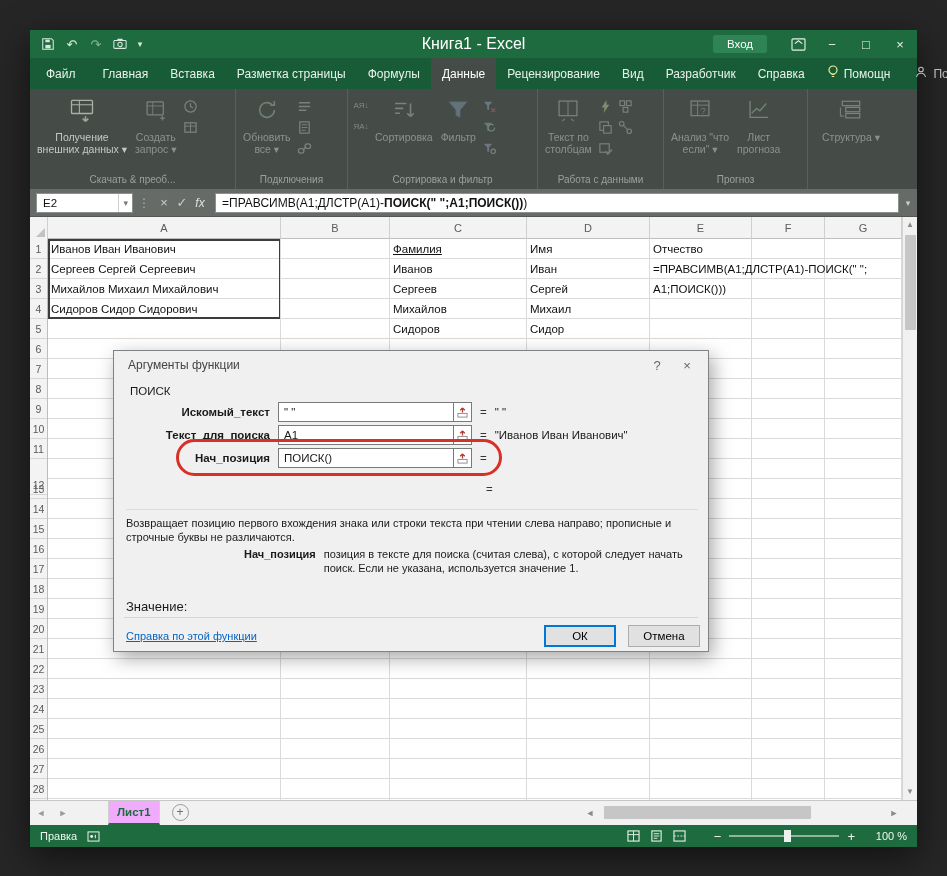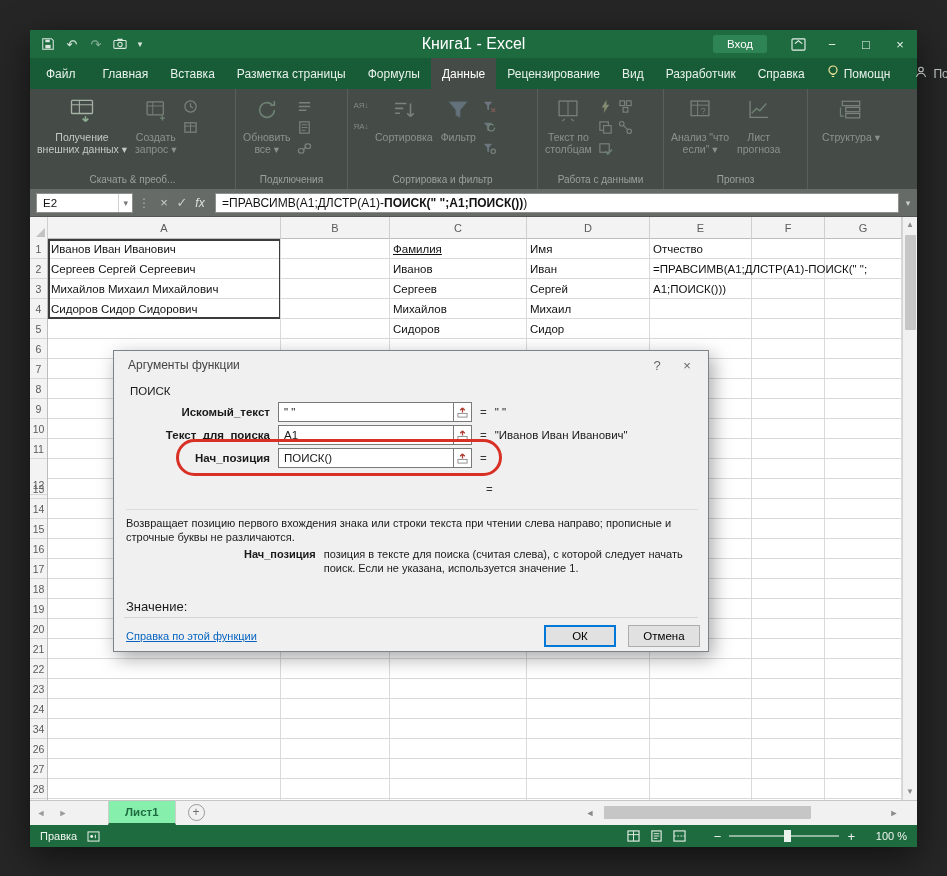--- a/index.html
+++ b/index.html
@@ -63,21 +63,21 @@
   .vline{position:absolute;top:0;bottom:0;width:1px;background:#dadada}
   .cell{position:absolute;height:20px;line-height:20px;font-size:11.5px;color:#111;white-space:nowrap}
   .selbox{position:absolute;left:0;top:0;width:233px;height:80px;border:2px solid #3c3c3c;pointer-events:none}
   .vscroll{position:absolute;right:0;top:0;width:15px;bottom:0;background:#f1f1f1;border-left:1px solid #d4d4d4}
   .vscroll .arr{position:absolute;left:0;width:100%;height:16px;color:#8a8a8a;font-size:8px;text-align:center;line-height:16px;cursor:pointer}
   .vthumb{position:absolute;left:2px;top:18px;width:11px;height:95px;background:#c6c6c6;border-radius:1px;cursor:pointer}
 
   
   .tabsbar{position:absolute;left:0;top:770px;width:100%;height:25px;background:#f1f1f1;border-top:1px solid #c6c6c6;display:flex;align-items:stretch;font-size:11.5px}
   .nav{width:22px;display:flex;align-items:center;justify-content:center;color:#9a9a9a;font-size:9px;cursor:pointer}
-  .sheettab{margin-left:34px;padding:0 16px;background:#86efac;border-left:1px solid #cfcfcf;border-right:1px solid #cfcfcf;border-bottom:2px solid #1e6b3f;color:#1e6b3f;font-weight:bold;display:flex;align-items:center;cursor:pointer}
+  .sheettab{margin-left:34px;padding:0 8px;background:#f0abfc;border-left:1px solid #cfcfcf;border-right:1px solid #cfcfcf;border-bottom:2px solid #1e6b3f;color:#1e6b3f;font-weight:bold;display:flex;align-items:center;cursor:pointer}
   .addsheet{width:17px;height:17px;border:1px solid #9a9a9a;border-radius:50%;color:#6f6f6f;font-size:12px;line-height:15px;text-align:center;margin:3px 0 0 12px;cursor:pointer}
   .hscroll{position:absolute;left:552px;right:15px;top:771px;height:23px;background:#f1f1f1;display:flex;align-items:center}
   .hscroll .arr{width:16px;text-align:center;color:#8a8a8a;font-size:9px;cursor:pointer}
   .htrack{flex:1;height:13px;position:relative}
   .hthumb{position:absolute;left:6px;top:0;width:72%;height:13px;background:#c6c6c6;border-radius:1px;cursor:pointer}
 
   
   .statusbar{position:absolute;left:0;top:795px;width:100%;height:22px;background:#1e6b3f;display:flex;align-items:center;color:#f0f6f1;font-size:11px;padding:0 10px;gap:10px}
   .macroicon{width:14px;height:12px;display:flex;align-items:center}
   .sb-spacer{flex:1}
@@ -454,21 +454,21 @@
         <div class="rhcell" style="top: 280px;">15</div>
         <div class="rhcell" style="top: 300px;">16</div>
         <div class="rhcell" style="top: 320px;">17</div>
         <div class="rhcell" style="top: 340px;">18</div>
         <div class="rhcell" style="top: 360px;">19</div>
         <div class="rhcell" style="top: 380px;">20</div>
         <div class="rhcell" style="top: 400px;">21</div>
         <div class="rhcell" style="top: 420px;">22</div>
         <div class="rhcell" style="top: 440px;">23</div>
         <div class="rhcell" style="top: 460px;">24</div>
-        <div class="rhcell" style="top: 480px;">34</div>
+        <div class="rhcell" style="top: 480px;">25</div>
         <div class="rhcell" style="top: 500px;">26</div>
         <div class="rhcell" style="top: 520px;">27</div>
         <div class="rhcell" style="top: 540px;">28</div>
       </div>
     <div class="cells">
       <div class="selbox"></div>
     <div class="vline" style="left: 232px;"></div>
         <div class="vline" style="left: 341px;"></div>
         <div class="vline" style="left: 478px;"></div>
         <div class="vline" style="left: 601px;"></div>

